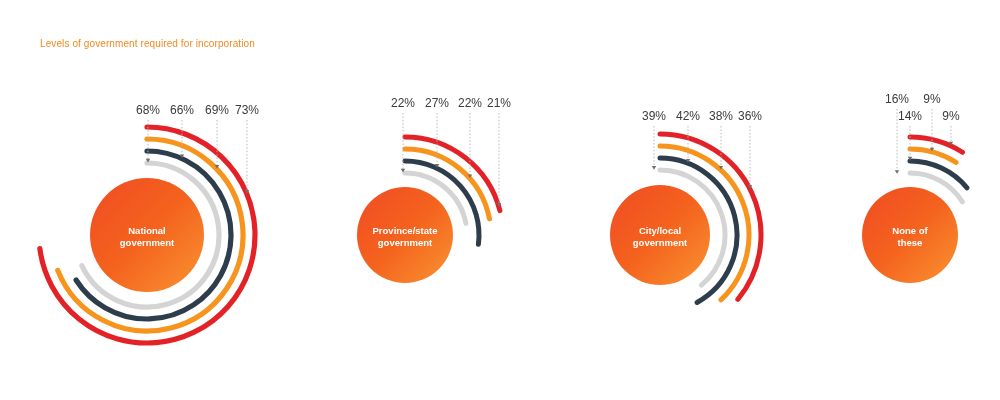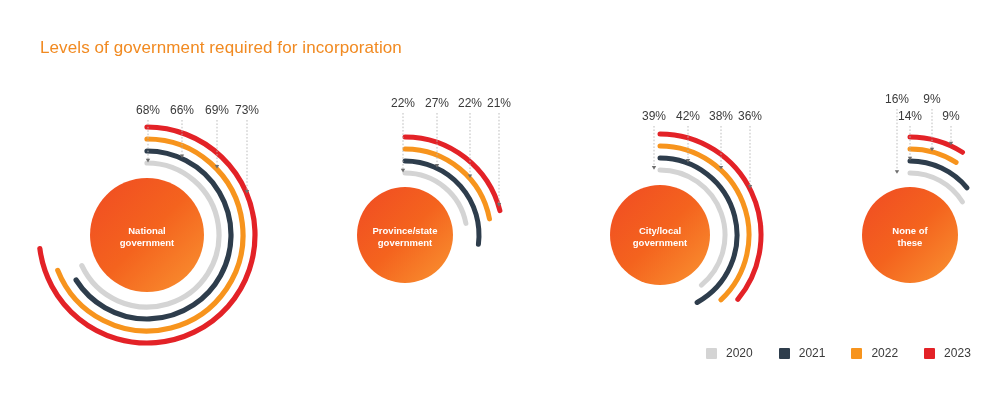--- a/index.html
+++ b/index.html
@@ -4,21 +4,21 @@
 <style>
   html,body{margin:0;padding:0;}
   body{
     width:1000px;height:400px;background:#ffffff;
     font-family:"Liberation Sans",sans-serif;
     overflow:hidden;position:relative;
   }
   #chart-root{position:absolute;inset:0;}
   .title{
     position:absolute;left:40px;top:38px;
-    font-size:17px;font-weight:400;color:#F18A21;
+    font-size:10px;font-weight:400;color:#F18A21;
     letter-spacing:.1px;white-space:nowrap;
   }
   svg.stage{position:absolute;left:0;top:0;width:1000px;height:400px;}
   .lbl{
     font-family:"Liberation Sans",sans-serif;
     font-size:12px;fill:#3a3a3a;text-anchor:middle;
   }
   .ctrtext{
     font-family:"Liberation Sans",sans-serif;
     font-size:9.5px;font-weight:bold;fill:#ffffff;text-anchor:middle;
@@ -124,31 +124,13 @@
           <line x1="932" y1="109" x2="932" y2="149.8615612366939" stroke="#b5b5b5" stroke-width="0.9" stroke-dasharray="1.6 1.8"></line>
           <path d="M 929.8 147.6615612366939 L 934.2 147.6615612366939 L 932 151.2615612366939 Z" fill="#6e6e6e"></path>
           <text class="lbl" x="932" y="103">9%</text>
           <line x1="951" y1="126" x2="951" y2="143.98876475410532" stroke="#b5b5b5" stroke-width="0.9" stroke-dasharray="1.6 1.8"></line>
           <path d="M 948.8 141.78876475410533 L 953.2 141.78876475410533 L 951 145.38876475410532 Z" fill="#6e6e6e"></path>
           <text class="lbl" x="951" y="120">9%</text>
         </g>
       </g>
   </svg>
 
-  <div class="legend" id="legend">
-      <div class="lg-item">
-        <div class="lg-sw" style="background: rgb(212, 212, 212);"></div>
-        <div class="lg-tx">2020</div>
-      </div>
-      <div class="lg-item">
-        <div class="lg-sw" style="background: rgb(46, 61, 76);"></div>
-        <div class="lg-tx">2021</div>
-      </div>
-      <div class="lg-item">
-        <div class="lg-sw" style="background: rgb(247, 148, 29);"></div>
-        <div class="lg-tx">2022</div>
-      </div>
-      <div class="lg-item">
-        <div class="lg-sw" style="background: rgb(227, 34, 39);"></div>
-        <div class="lg-tx">2023</div>
-      </div>
-    </div>
 </div>
 
 </body></html>

